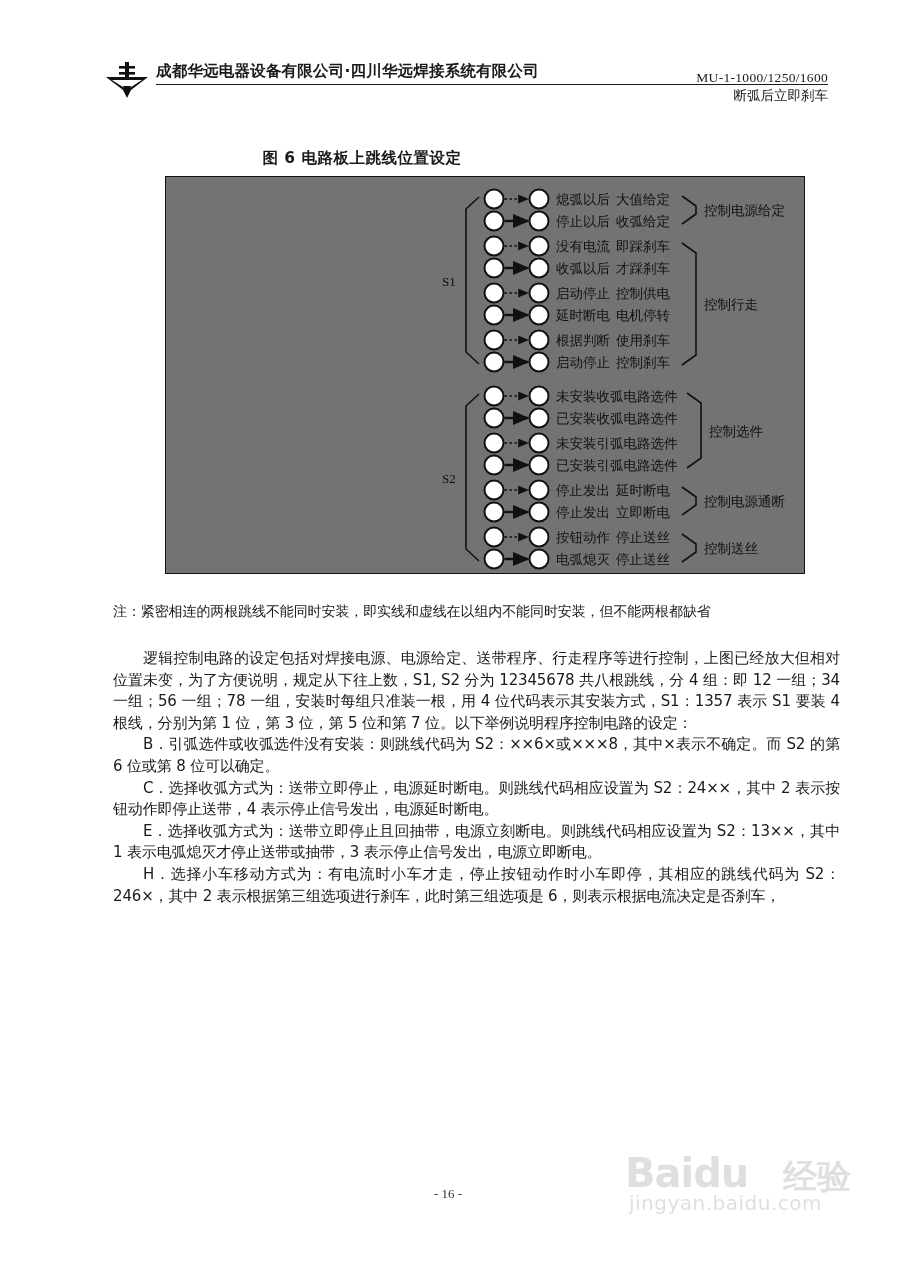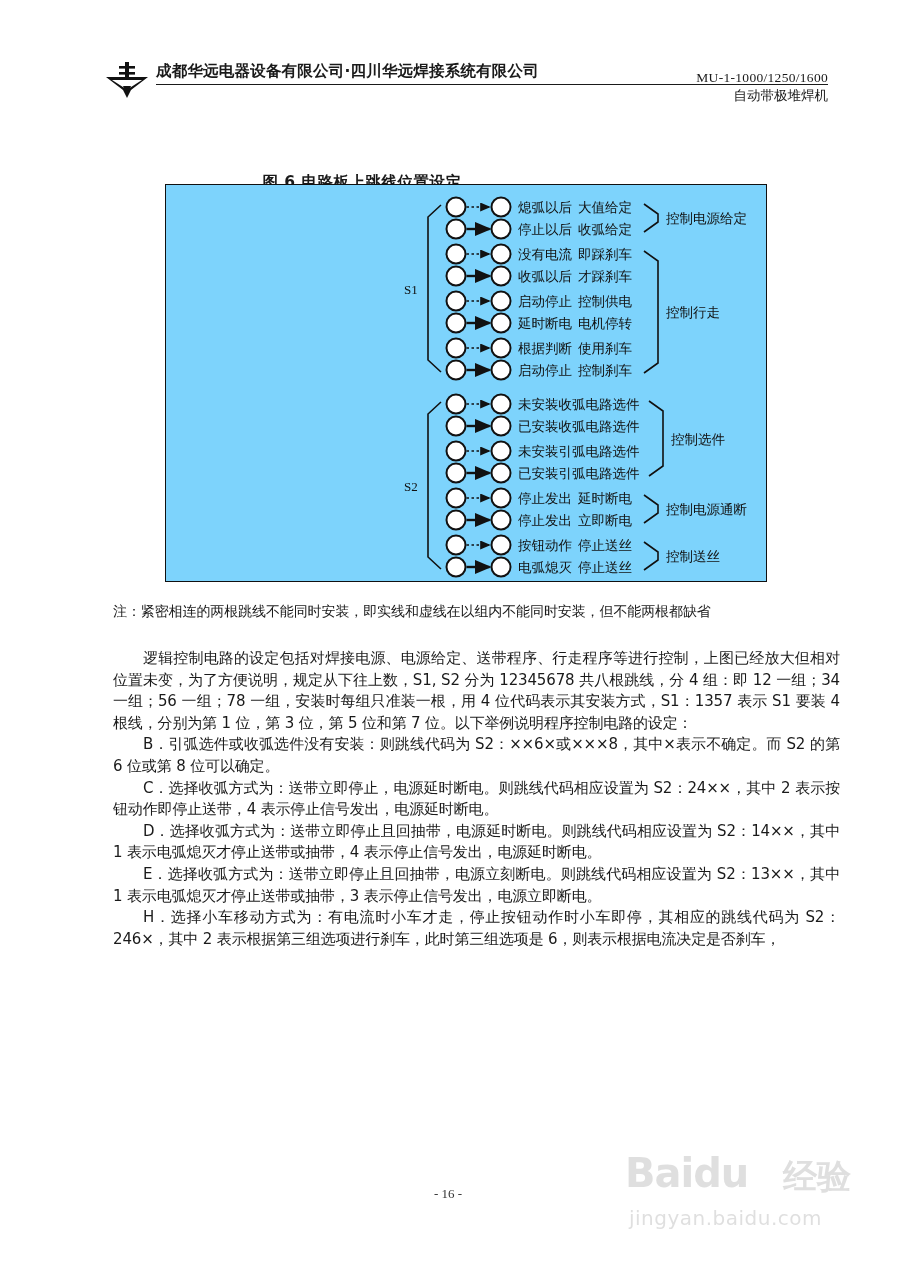--- a/index.html
+++ b/index.html
@@ -70,32 +70,32 @@
   #figure-title {
     position: absolute;
     left: 0;
     top: 148px;
     width: 724px;
     text-align: center;
     font-size: 15.5px;
     font-weight: bold;
     font-family: "DejaVu Sans", "Liberation Sans", sans-serif;
     letter-spacing: 0.5px;
-    margin-top: 24px;
   }
 
   
   #figure-box {
     position: absolute;
     left: 165px;
-    top: 184px;
+    top: 176px;
     width: 600px;
     height: 396px;
     border: 1.6px solid #111;
-    background: #7dd3fc;
+    background: #737373;
+    padding-left: 38px;
   }
   #figure-svg { display: block; }
 
   
   #note-line {
     position: absolute;
     left: 113px;
     top: 600px;
     width: 727px;
     font-size: 14px;
@@ -168,21 +168,21 @@
     top: 14px;
     font-size: 34px;
     font-weight: bold;
     color: rgba(150,150,150,0.30);
     font-family: "DejaVu Sans", "Liberation Sans", sans-serif;
     white-space: nowrap;
   }
   .wm-url {
     position: absolute;
     left: 16px;
-    top: 66px;
+    top: 51px;
     font-size: 20px;
     color: rgba(150,150,150,0.30);
     font-family: "DejaVu Sans", "Liberation Sans", sans-serif;
     letter-spacing: 0.5px;
     white-space: nowrap;
   }
 </style>
 </head>
 <body>
 
@@ -191,21 +191,21 @@
     <rect x="21" y="2" width="4" height="17" fill="#111"></rect>
     <rect x="15" y="6" width="16" height="2.6" fill="#111"></rect>
     <rect x="15" y="12" width="16" height="2.6" fill="#111"></rect>
     <path d="M2 17 L44 17 L27 30 L23 38 L19 30 Z" fill="#111"></path>
     <path d="M8 20 L38 20 L24 29 L22 29 Z" fill="#fff"></path>
     <path d="M19 26 L27 26 L23 35 Z" fill="#111"></path>
   </svg>
   <div class="hdr-cn-line">成都华远电器设备有限公司·四川华远焊接系统有限公司</div>
   <div class="hdr-rule"></div>
   <div class="hdr-model">MU-1-1000/1250/1600</div>
-  <div class="hdr-sub">自动带极堆焊机</div>
+  <div class="hdr-sub">断弧后立即刹车</div>
 </div>
 
 <div id="figure-title">图 6 电路板上跳线位置设定</div>
 
 <div id="figure-box">
   <svg id="figure-svg" width="597" height="393" viewBox="0 0 597 393">
     <defs>
       <marker id="arrowSolid" markerWidth="7" markerHeight="7" refX="6.2" refY="3" orient="auto">
         <path d="M0,0 L7,3 L0,6 z" fill="#111"></path>
       </marker>
@@ -344,21 +344,20 @@
   </svg>
 </div>
 
 <div id="note-line">注：紧密相连的两根跳线不能同时安装，即实线和虚线在以组内不能同时安装，但不能两根都缺省</div>
 
 <div id="body-text">
   <div id="paragraph-host">
       <p class="para">逻辑控制电路的设定包括对焊接电源、电源给定、送带程序、行走程序等进行控制，上图已经放大但相对位置未变，为了方便说明，规定从下往上数，S1, S2 分为 12345678 共八根跳线，分 4 组：即 12 一组；34 一组；56 一组；78 一组，安装时每组只准装一根，用 4 位代码表示其安装方式，S1：1357 表示 S1 要装 4 根线，分别为第 1 位，第 3 位，第 5 位和第 7 位。以下举例说明程序控制电路的设定：</p>
       <p class="para item">B．引弧选件或收弧选件没有安装：则跳线代码为 S2：××6×或×××8，其中×表示不确定。而 S2 的第 6 位或第 8 位可以确定。</p>
       <p class="para item">C．选择收弧方式为：送带立即停止，电源延时断电。则跳线代码相应设置为 S2：24××，其中 2 表示按钮动作即停止送带，4 表示停止信号发出，电源延时断电。</p>
-      <p class="para item">D．选择收弧方式为：送带立即停止且回抽带，电源延时断电。则跳线代码相应设置为 S2：14××，其中 1 表示电弧熄灭才停止送带或抽带，4 表示停止信号发出，电源延时断电。</p>
       <p class="para item">E．选择收弧方式为：送带立即停止且回抽带，电源立刻断电。则跳线代码相应设置为 S2：13××，其中 1 表示电弧熄灭才停止送带或抽带，3 表示停止信号发出，电源立即断电。</p>
       <p class="para item">H．选择小车移动方式为：有电流时小车才走，停止按钮动作时小车即停，其相应的跳线代码为 S2：246×，其中 2 表示根据第三组选项进行刹车，此时第三组选项是 6，则表示根据电流决定是否刹车，</p>
     </div>
 </div>
 
 <div id="page-number">- 16 -</div>
 
 <div id="watermark">
   <div class="wm-main">Baidu</div>
   <div class="wm-cn">经验</div>

